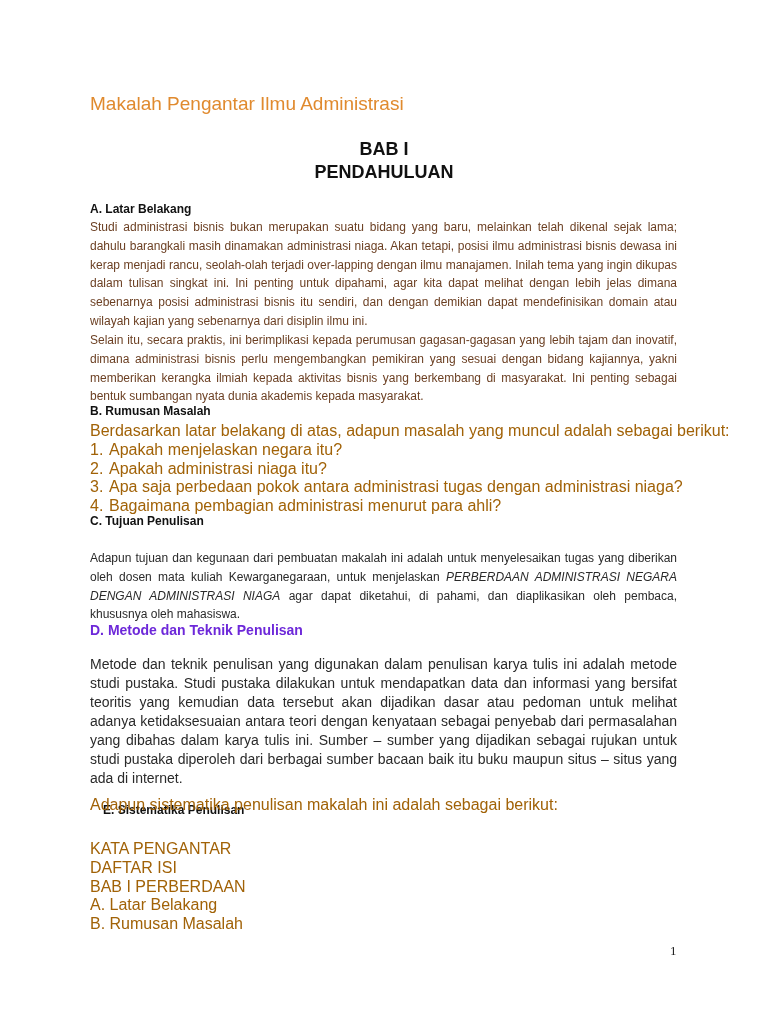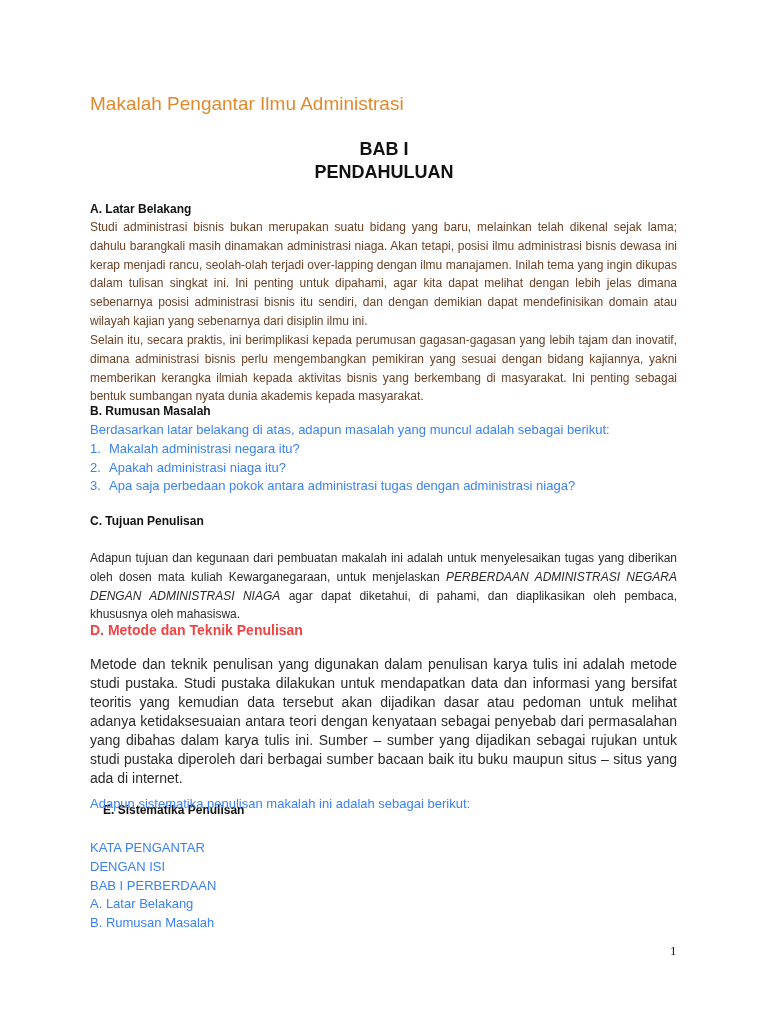--- a/index.html
+++ b/index.html
@@ -6,60 +6,63 @@
   body { width: 768px; height: 1024px; position: relative; overflow: hidden; font-family: "Liberation Sans", sans-serif; color: #222; }
   .page { position: absolute; left: 0; top: 0; width: 636px; height: 1024px; }
   .doc-title { position: absolute; left: 90px; top: 93px; font-size: 19px; color: #e08a2e; white-space: nowrap; }
   .chapter { position: absolute; left: 0; width: 768px; text-align: center; font-weight: bold; font-size: 18px; color: #111; }
   .ch1 { top: 139px; }
   .ch2 { top: 162px; }
   .sec-head { position: absolute; left: 90px; font-weight: bold; font-size: 12px; color: #111; white-space: nowrap; }
   .para { position: absolute; left: 90px; width: 587px; font-size: 12px; line-height: 18.8px; text-align: justify; text-align-last: left; }
   .brown { color: #6b3f22; }
   .dark { color: #2a2a2a; }
-  .line { position: absolute; left: 90px; font-size: 13px; color: #3b82f6; white-space: nowrap; }
+  .line { position: absolute; left: 90px; font-size: 16px; color: #a16207; white-space: nowrap; }
   .num { display: inline-block; width: 19px; }
-  .big-head { position: absolute; left: 90px; font-weight: bold; font-size: 14px; color: #ef4444; white-space: nowrap; }
+  .big-head { position: absolute; left: 90px; font-weight: bold; font-size: 14px; color: #6d28d9; white-space: nowrap; }
   .big-para { position: absolute; left: 90px; width: 587px; font-size: 14px; line-height: 19px; text-align: justify; text-align-last: left; color: #2a2a2a; }
   .page-num { position: absolute; left: 670px; top: 943px; font-family: "Liberation Serif", serif; font-size: 13px; color: #222; }
   i { font-style: italic; }
 </style>
 </head>
 <body>
 
 <div class="page">
 
   <div class="doc-title">Makalah Pengantar Ilmu Administrasi</div>
   <div class="chapter ch1">BAB I</div>
   <div class="chapter ch2">PENDAHULUAN</div>
 
   <div class="sec-head" style="top:202px;">A.  Latar  Belakang</div>
   <div class="para brown" style="top:218px;">Studi administrasi bisnis bukan merupakan suatu bidang yang baru, melainkan telah dikenal sejak lama; dahulu barangkali masih dinamakan administrasi niaga. Akan tetapi, posisi ilmu administrasi bisnis dewasa ini kerap menjadi rancu, seolah-olah terjadi over-lapping dengan ilmu manajamen. Inilah tema yang  ingin dikupas dalam tulisan singkat ini. Ini penting untuk dipahami, agar kita dapat melihat dengan lebih jelas dimana sebenarnya posisi administrasi bisnis itu sendiri, dan dengan demikian dapat mendefinisikan domain atau wilayah kajian yang sebenarnya dari disiplin ilmu ini.</div>
   <div class="para brown" style="top:331px;">Selain itu, secara praktis, ini berimplikasi kepada perumusan gagasan-gagasan yang lebih tajam dan inovatif, dimana administrasi bisnis perlu mengembangkan pemikiran yang sesuai dengan bidang kajiannya, yakni memberikan kerangka ilmiah kepada aktivitas bisnis yang berkembang di masyarakat. Ini penting sebagai bentuk sumbangan nyata dunia akademis kepada masyarakat.</div>
 
   <div class="sec-head" style="top:404px;">B.  Rumusan Masalah</div>
   <div class="line" style="top:422px;">Berdasarkan latar belakang di atas, adapun masalah yang muncul adalah sebagai berikut:</div>
   <div class="line" style="top:441px;">
-    <span class="num">1.</span><span>Makalah administrasi negara itu?</span>
+    <span class="num">1.</span><span>Apakah menjelaskan negara itu?</span>
   </div>
   <div class="line" style="top:460px;">
     <span class="num">2.</span><span>Apakah administrasi niaga itu?</span>
   </div>
   <div class="line" style="top:478px;">
     <span class="num">3.</span><span>Apa saja perbedaan pokok antara administrasi tugas dengan administrasi niaga?</span>
+  </div>
+  <div class="line" style="top:497px;">
+    <span class="num">4.</span><span>Bagaimana pembagian administrasi menurut para ahli?</span>
   </div>
 
   <div class="sec-head" style="top:514px;">C.  Tujuan Penulisan</div>
   <div class="para dark" style="top:530px;margin-top:19px;"><span>Adapun tujuan dan kegunaan dari pembuatan makalah ini adalah untuk menyelesaikan tugas yang diberikan oleh dosen mata kuliah Kewarganegaraan, untuk menjelaskan </span><i>PERBERDAAN ADMINISTRASI NEGARA DENGAN ADMINISTRASI NIAGA</i><span> agar dapat diketahui, di pahami, dan diaplikasikan oleh pembaca, khususnya oleh mahasiswa.</span></div>
 
   <div class="big-head" style="top:622px;">D.  Metode dan Teknik Penulisan</div>
   <div class="big-para" style="top:655px;">Metode dan teknik penulisan yang digunakan dalam penulisan karya tulis ini adalah metode studi pustaka. Studi pustaka dilakukan untuk mendapatkan data dan informasi yang bersifat teoritis yang kemudian data tersebut akan dijadikan dasar atau pedoman untuk melihat adanya ketidaksesuaian antara teori dengan kenyataan sebagai penyebab dari permasalahan yang dibahas dalam karya tulis ini. Sumber – sumber yang dijadikan sebagai rujukan untuk studi pustaka diperoleh dari berbagai sumber bacaan baik itu buku maupun situs – situs yang ada di internet.</div>
 
   <div class="sec-head" style="top:803px;margin-left:13px;">E.  Sistematika Penulisan</div>
   <div class="line" style="top:796px;">Adapun sistematika penulisan makalah ini adalah sebagai berikut:</div>
   <div class="line" style="top:840px;">KATA PENGANTAR</div>
-  <div class="line" style="top:859px;">DENGAN ISI</div>
+  <div class="line" style="top:859px;">DAFTAR ISI</div>
   <div class="line" style="top:878px;">BAB I PERBERDAAN</div>
   <div class="line" style="top:896px;">A.  Latar Belakang</div>
   <div class="line" style="top:915px;">B.  Rumusan Masalah</div>
 
   <div class="page-num">1</div>
 </div>
 
 </body></html>

